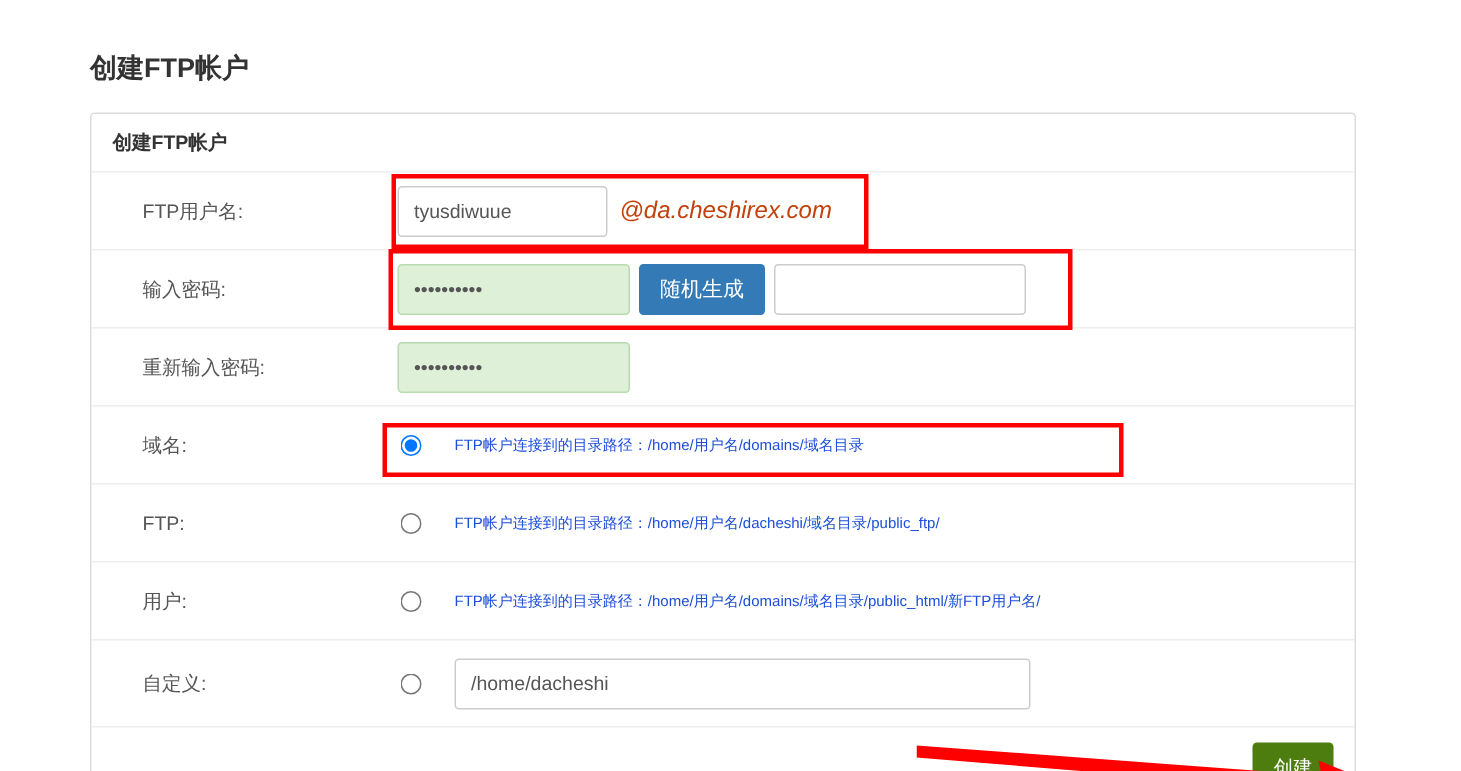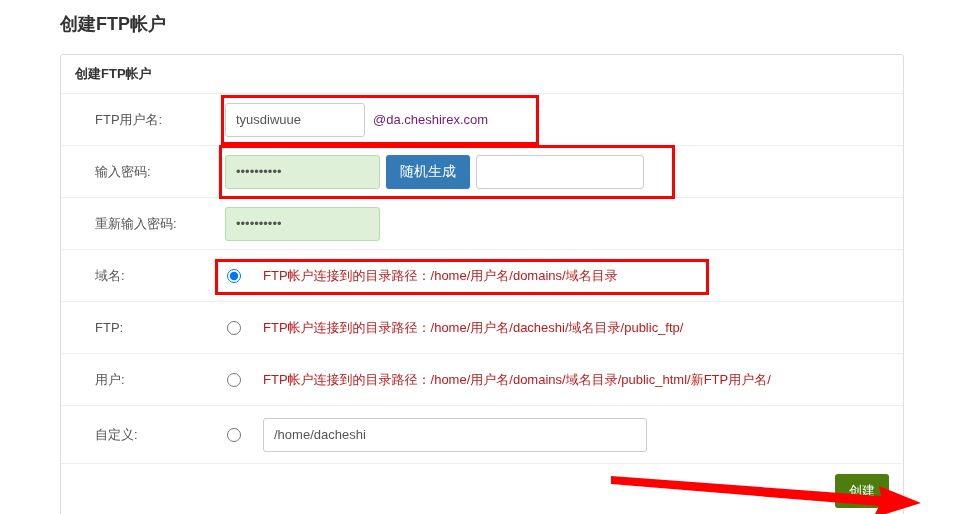--- a/index.html
+++ b/index.html
@@ -10,21 +10,21 @@
     body {
       font-family: "Microsoft YaHei", Arial, sans-serif;
       font-size: 13px;
       color: #555;
       background: #fff;
       padding: 0;
     }
     .page {
       width: 934px;
       height: 514px;
-      padding: 4px 30px 10px 60px;
+      padding: 25px 30px 10px 60px;
       position: relative;
     }
     .page-title {
       font-size: 18px;
       font-weight: bold;
       color: #333;
       padding: 8px 0 18px 0;
     }
     .panel {
       border: 1px solid #ddd;
@@ -53,44 +53,46 @@
       flex: none;
       font-size: 13px;
       color: #555;
       margin-left: 20px;
     }
     .field {
       flex: 1;
       display: flex;
       align-items: center;
       position: relative;
+      margin-left: 40px;
     }
     .text-input {
       height: 34px;
       border: 1px solid #ccc;
       border-radius: 3px;
       padding: 0 10px;
       font-size: 13px;
       color: #555;
       background: #fff;
       outline: none;
     }
     .text-input.green {
       background: #dff0d8;
       border-color: #b7dab1;
     }
     .suffix {
-      font-size: 13px;
-      color: #701a75;
+      font-size: 16px;
+      color: #c2410c;
       margin-left: -2px;
       padding: 0 10px;
       height: 34px;
       line-height: 34px;
       display: inline-flex;
       align-items: center;
+      font-style: italic;
     }
     .btn {
       height: 34px;
       border: none;
       border-radius: 3px;
       font-size: 13px;
       padding: 0 14px;
       cursor: pointer;
       color: #fff;
       text-align: center;
@@ -104,22 +106,22 @@
       margin-right: 6px;
       font-size: 14px;
     }
     .radio-input {
       margin-left: 2px;
       width: 14px;
       height: 14px;
     }
     .radio-desc {
       margin-left: 22px;
-      font-size: 13px;
-      color: #b91c1c;
+      font-size: 10px;
+      color: #1d4ed8;
     }
     .footer {
       padding: 10px 14px 16px;
       display: flex;
       justify-content: flex-end;
       position: relative;
     }
     .red-highlight {
       position: absolute;
       border: 3px solid #ff0000;

